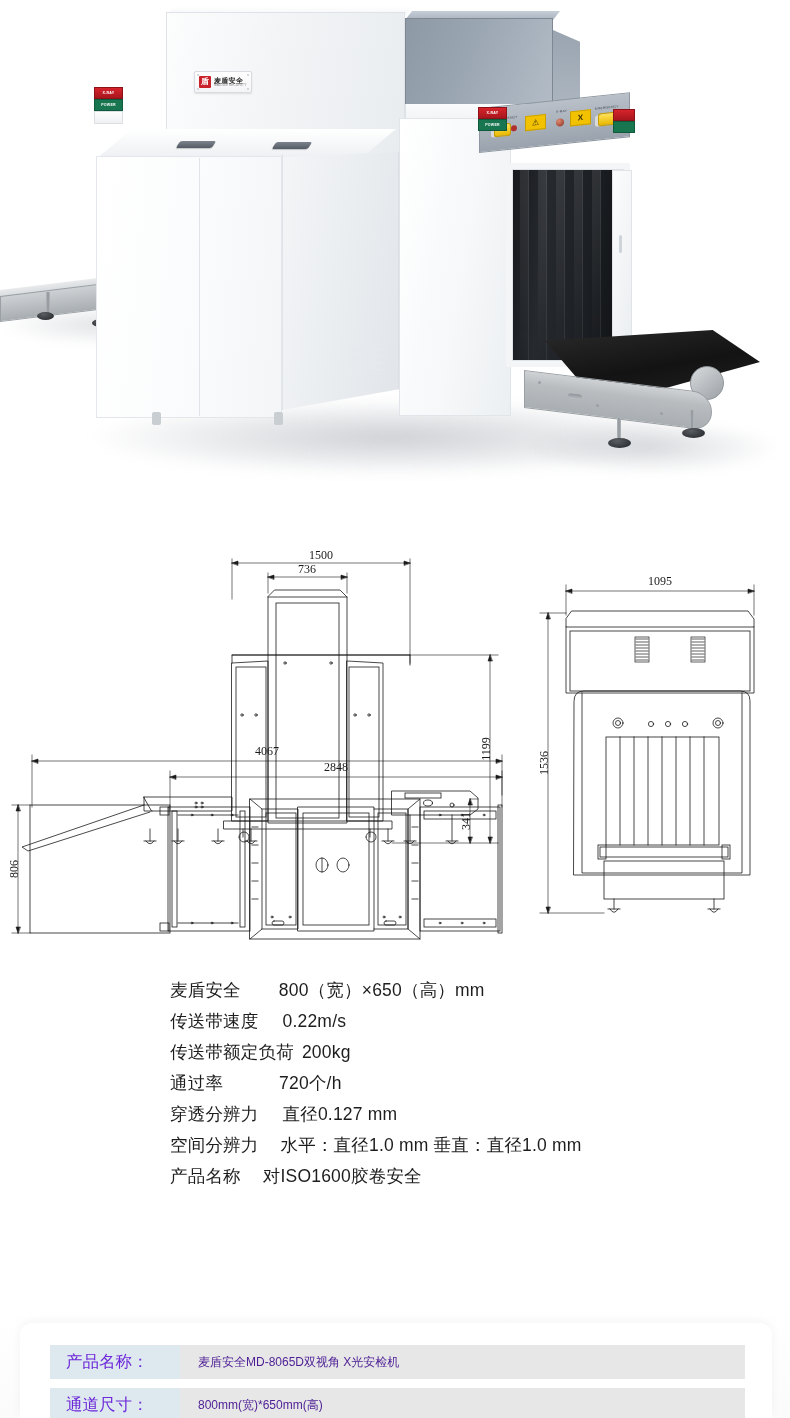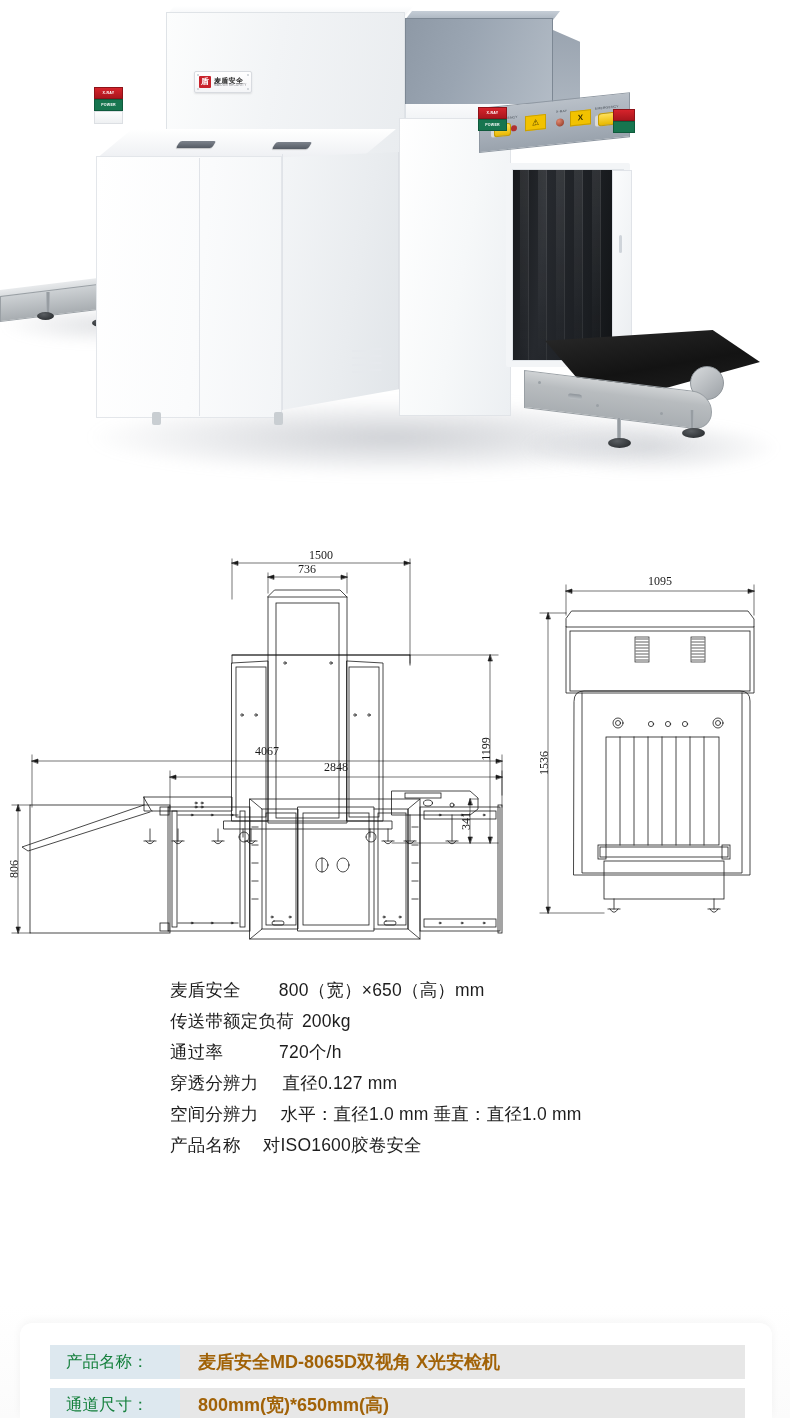--- a/index.html
+++ b/index.html
@@ -224,26 +224,26 @@
   
   .card{
     position:absolute; left:20px; top:1323px; width:752px; height:95px;
     background:#ffffff; border-radius:12px 12px 0 0;
     box-shadow:0 -2px 10px rgba(0,0,0,.045);
     overflow:hidden;
   }
   .tbl{ position:absolute; left:30px; top:22px; width:695px; }
   .trow{ display:flex; height:34px; margin-bottom:9px; }
   .tkey{
-    width:130px; flex:none; background:#dde8ef; color:#15803d;
+    width:130px; flex:none; background:#dde8ef; color:#6d28d9;
     font-size:16.5px; display:flex; align-items:center; padding-left:16px;
   }
   .tval{
-    flex:1; background:#e7e7e7; color:#a16207;
-    font-size:18px; display:flex; align-items:center; padding-left:18px;font-weight:bold;
+    flex:1; background:#e7e7e7; color:#4c1d95;
+    font-size:12px; display:flex; align-items:center; padding-left:18px;
   }
 </style>
 </head>
 <body>
 
 <div class="page">
 
   <div class="photo">
     <div class="ph-stage">
 
@@ -591,20 +591,25 @@
     </svg>
   </div>
 
   <div class="specs">
     <div class="spec-row">
       <span class="spec-key">麦盾安全</span>
       <span style="width:38px; flex:none;"></span>
       <span class="spec-val">800（宽）×650（高）mm</span>
     </div>
     <div class="spec-row">
+      <span class="spec-key">传送带速度</span>
+      <span style="width:24px; flex:none;"></span>
+      <span class="spec-val">0.22m/s</span>
+    </div>
+    <div class="spec-row">
       <span class="spec-key">传送带额定负荷</span>
       <span style="width:8px; flex:none;"></span>
       <span class="spec-val">200kg</span>
     </div>
     <div class="spec-row">
       <span class="spec-key">通过率</span>
       <span style="width:56px; flex:none;"></span>
       <span class="spec-val">720个/h</span>
     </div>
     <div class="spec-row">

